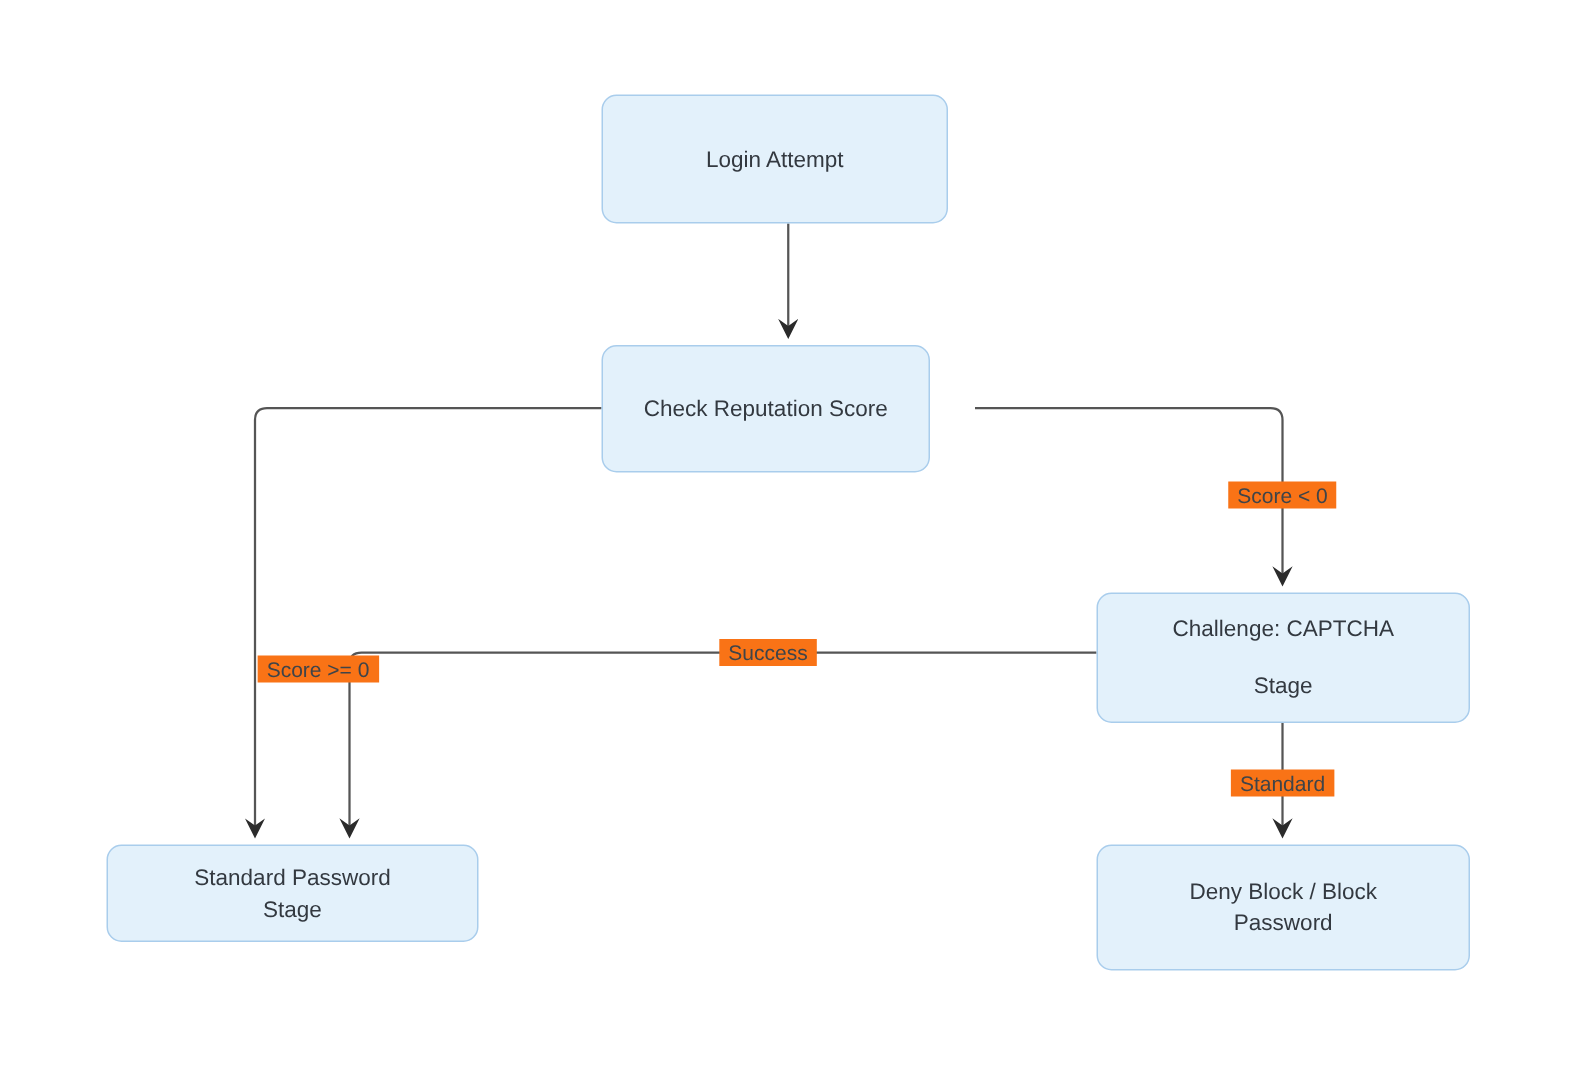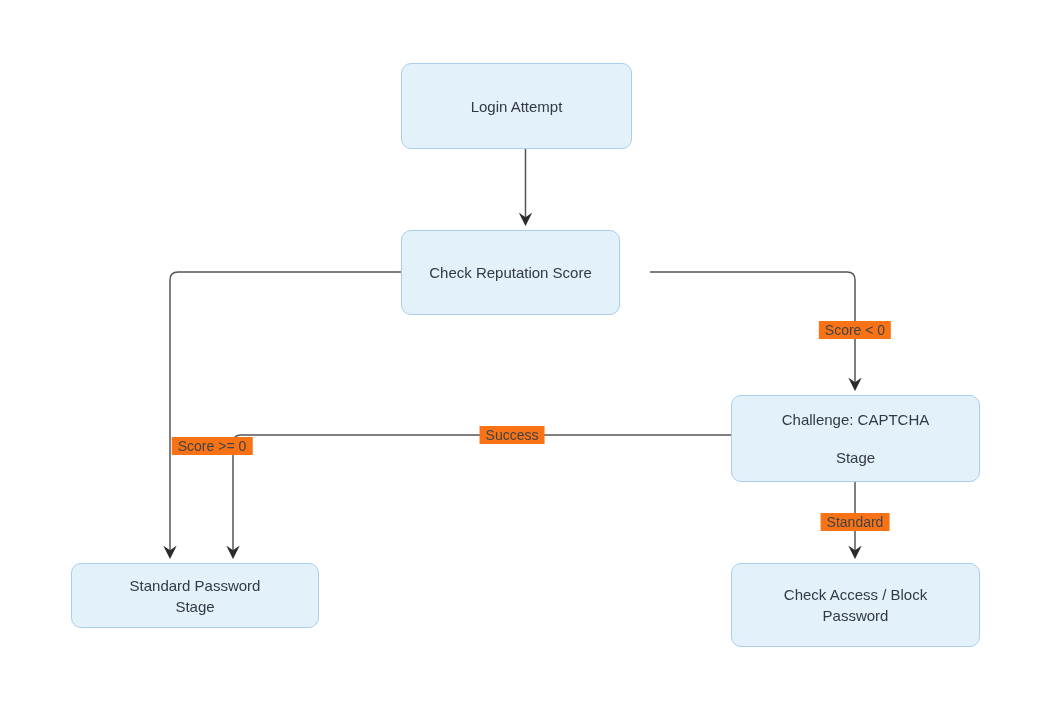--- a/index.html
+++ b/index.html
@@ -89,21 +89,21 @@
     <span class="node-line">Challenge: CAPTCHA</span>
     <span class="node-line">Stage</span>
   </div>
 
   <div class="node node-password">
     <span class="node-line">Standard Password</span>
     <span class="node-line">Stage</span>
   </div>
 
   <div class="node node-deny">
-    <span class="node-line">Check Access / Block</span>
+    <span class="node-line">Deny Block / Block</span>
     <span class="node-line">Password</span>
   </div>
 
   <span class="edge-label label-score-gte">Score &gt;= 0</span>
   <span class="edge-label label-score-lt">Score &lt; 0</span>
   <span class="edge-label label-success">Success</span>
   <span class="edge-label label-failure">Standard</span>
 
 </div>
 

